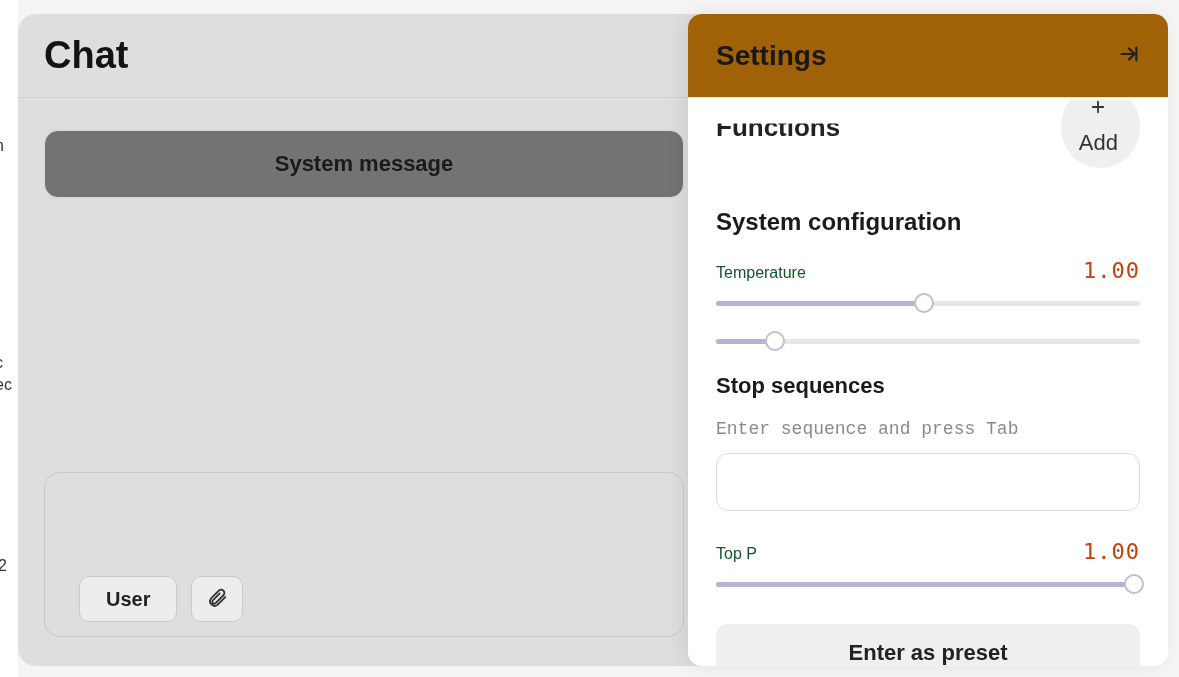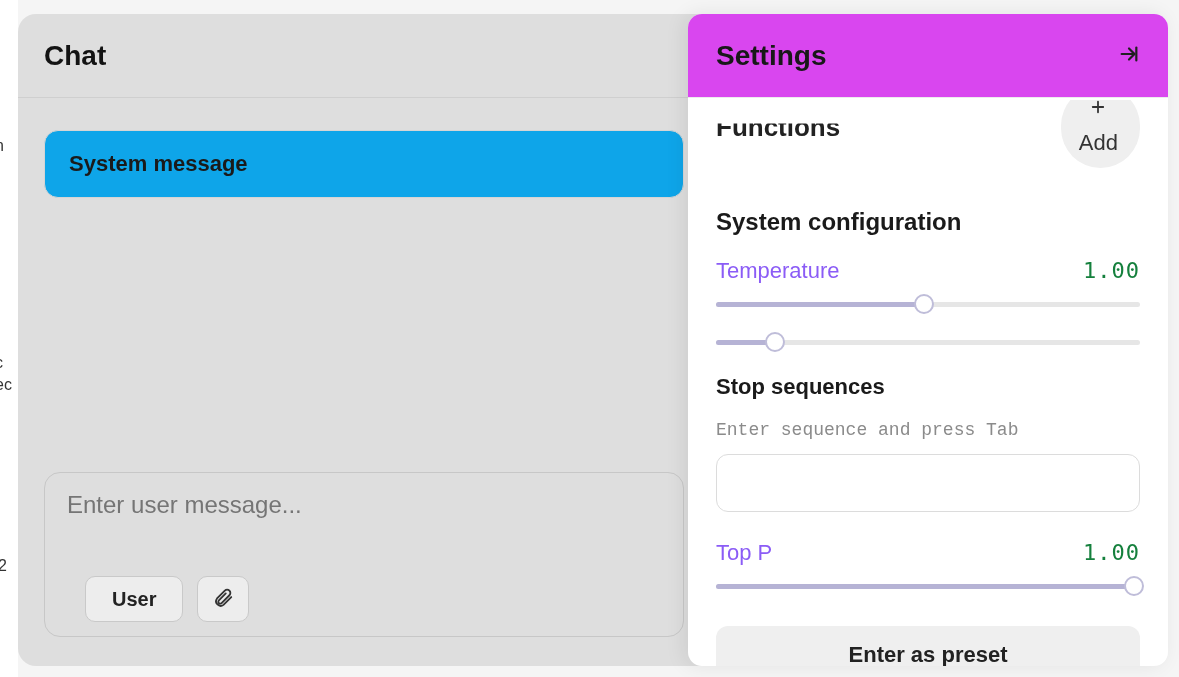--- a/index.html
+++ b/index.html
@@ -49,21 +49,21 @@
       border-radius: 18px;
     }
     .chat-header {
       height: 84px;
       display: flex;
       align-items: center;
       padding: 0 26px;
       border-bottom: 1px solid #cfcfcf;
     }
     .chat-title {
-      font-size: 28px;
+      font-size: 38px;
       font-weight: 700;
       color: #131313;
       flex: 0 0 auto;
     }
     .header-spacer { flex: 1; }
     .header-action {
       display: inline-flex;
       align-items: center;
       gap: 10px;
       margin-left: 38px;
@@ -73,28 +73,29 @@
       cursor: pointer;
     }
     .header-action svg { width: 22px; height: 22px; }
 
     .chat-body {
       position: relative;
       padding: 32px 26px 0 26px;
       height: calc(100% - 84px);
     }
     .system-message {
-      background: #0ea5e9;
+      background: #737373;
       border: 1px solid #d5d5d5;
       border-radius: 14px;
       padding: 20px 24px;
       font-size: 22px;
       font-weight: 700;
       color: #1a1a1a;
       width: 640px;
+      text-align: center;
     }
     .composer {
       position: absolute;
       left: 26px;
       top: 374px;
       width: 640px;
       height: 165px;
       border: 1px solid #c7c7c7;
       border-radius: 16px;
       padding: 18px 22px;
@@ -105,21 +106,21 @@
       border: none;
       background: transparent;
       outline: none;
       font-size: 24px;
       color: #8b8b8b;
       font-family: inherit;
     }
     .composer-footer {
       position: absolute;
       bottom: 14px;
-      left: 28px;
+      left: 22px;
       display: flex;
       gap: 14px;
       padding-left: 12px;
     }
     .role-button {
       border: 1px solid #c9c9c9;
       background: #ededed;
       border-radius: 10px;
       padding: 10px 26px;
       font-size: 20px;
@@ -153,21 +154,21 @@
       display: flex;
       flex-direction: column;
     }
     .settings-header {
       height: 84px;
       padding: 0 28px;
       display: flex;
       align-items: center;
       justify-content: space-between;
       border-bottom: 1px solid #ececec;
-      background: #d946ef;
+      background: #a16207;
       flex-shrink: 0;
     }
     .settings-title {
       font-size: 28px;
       font-weight: 700;
       color: #181818;
     }
     .collapse-btn {
       cursor: pointer;
       display: inline-flex;
@@ -220,27 +221,27 @@
     .param-row {
       margin-bottom: 26px;
     }
     .param-top {
       display: flex;
       justify-content: space-between;
       align-items: baseline;
       margin-bottom: 14px;
     }
     .param-label {
-      font-size: 22px;
-      color: #8b5cf6;
+      font-size: 16px;
+      color: #14532d;
     }
     .param-value {
       font-size: 22px;
       font-family: ui-monospace, "SF Mono", Menlo, monospace;
-      color: #15803d;
+      color: #c2410c;
       letter-spacing: 1px;
     }
     .slider {
       position: relative;
       height: 12px;
     }
     .slider-track {
       position: absolute;
       top: 4px;
       left: 0;
@@ -347,21 +348,20 @@
         <span>Code</span>
       </div>
     </div>
 
     <div class="chat-body">
       <div class="system-message">
         <span>System message</span>
       </div>
 
       <div class="composer">
-        <input class="composer-input" type="text" placeholder="Enter user message..." style="">
         <div class="composer-footer">
           <button class="role-button">User</button>
           <button class="attach-button">
             <span>
               <svg viewBox="0 0 24 24" fill="none" stroke="#333" stroke-width="2" stroke-linecap="round" stroke-linejoin="round">
                 <path d="M21 11l-8.5 8.5a5 5 0 01-7-7L14 4a3.5 3.5 0 015 5l-8.5 8.5a2 2 0 01-3-3L15 7"></path>
               </svg>
             </span>
           </button>
         </div>

